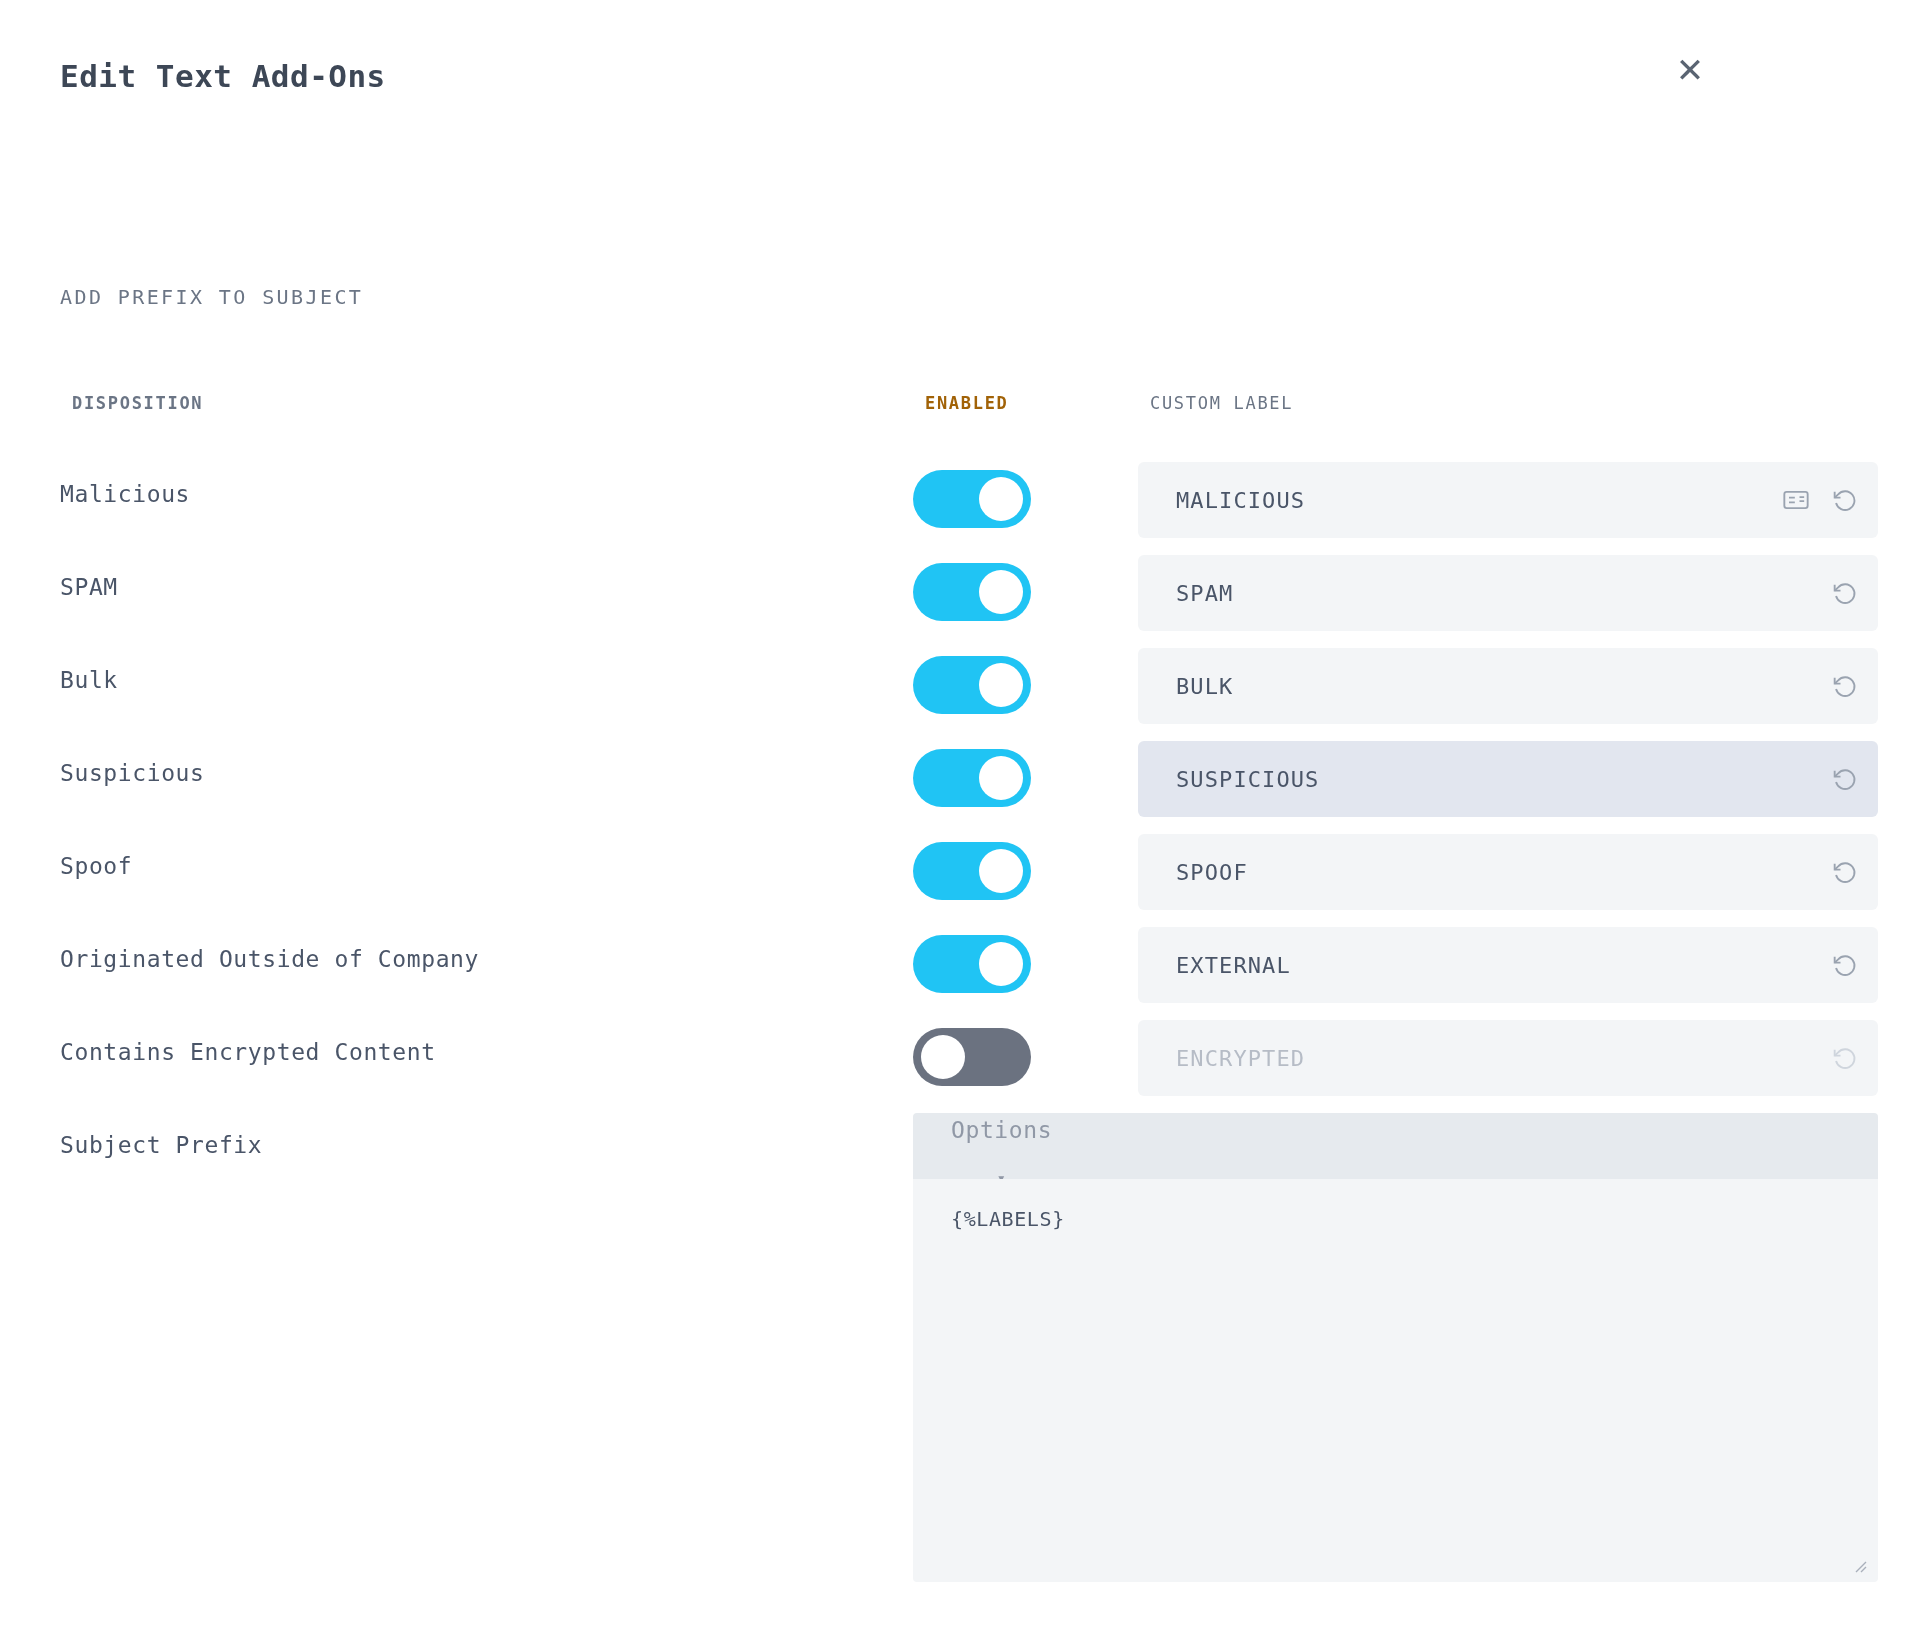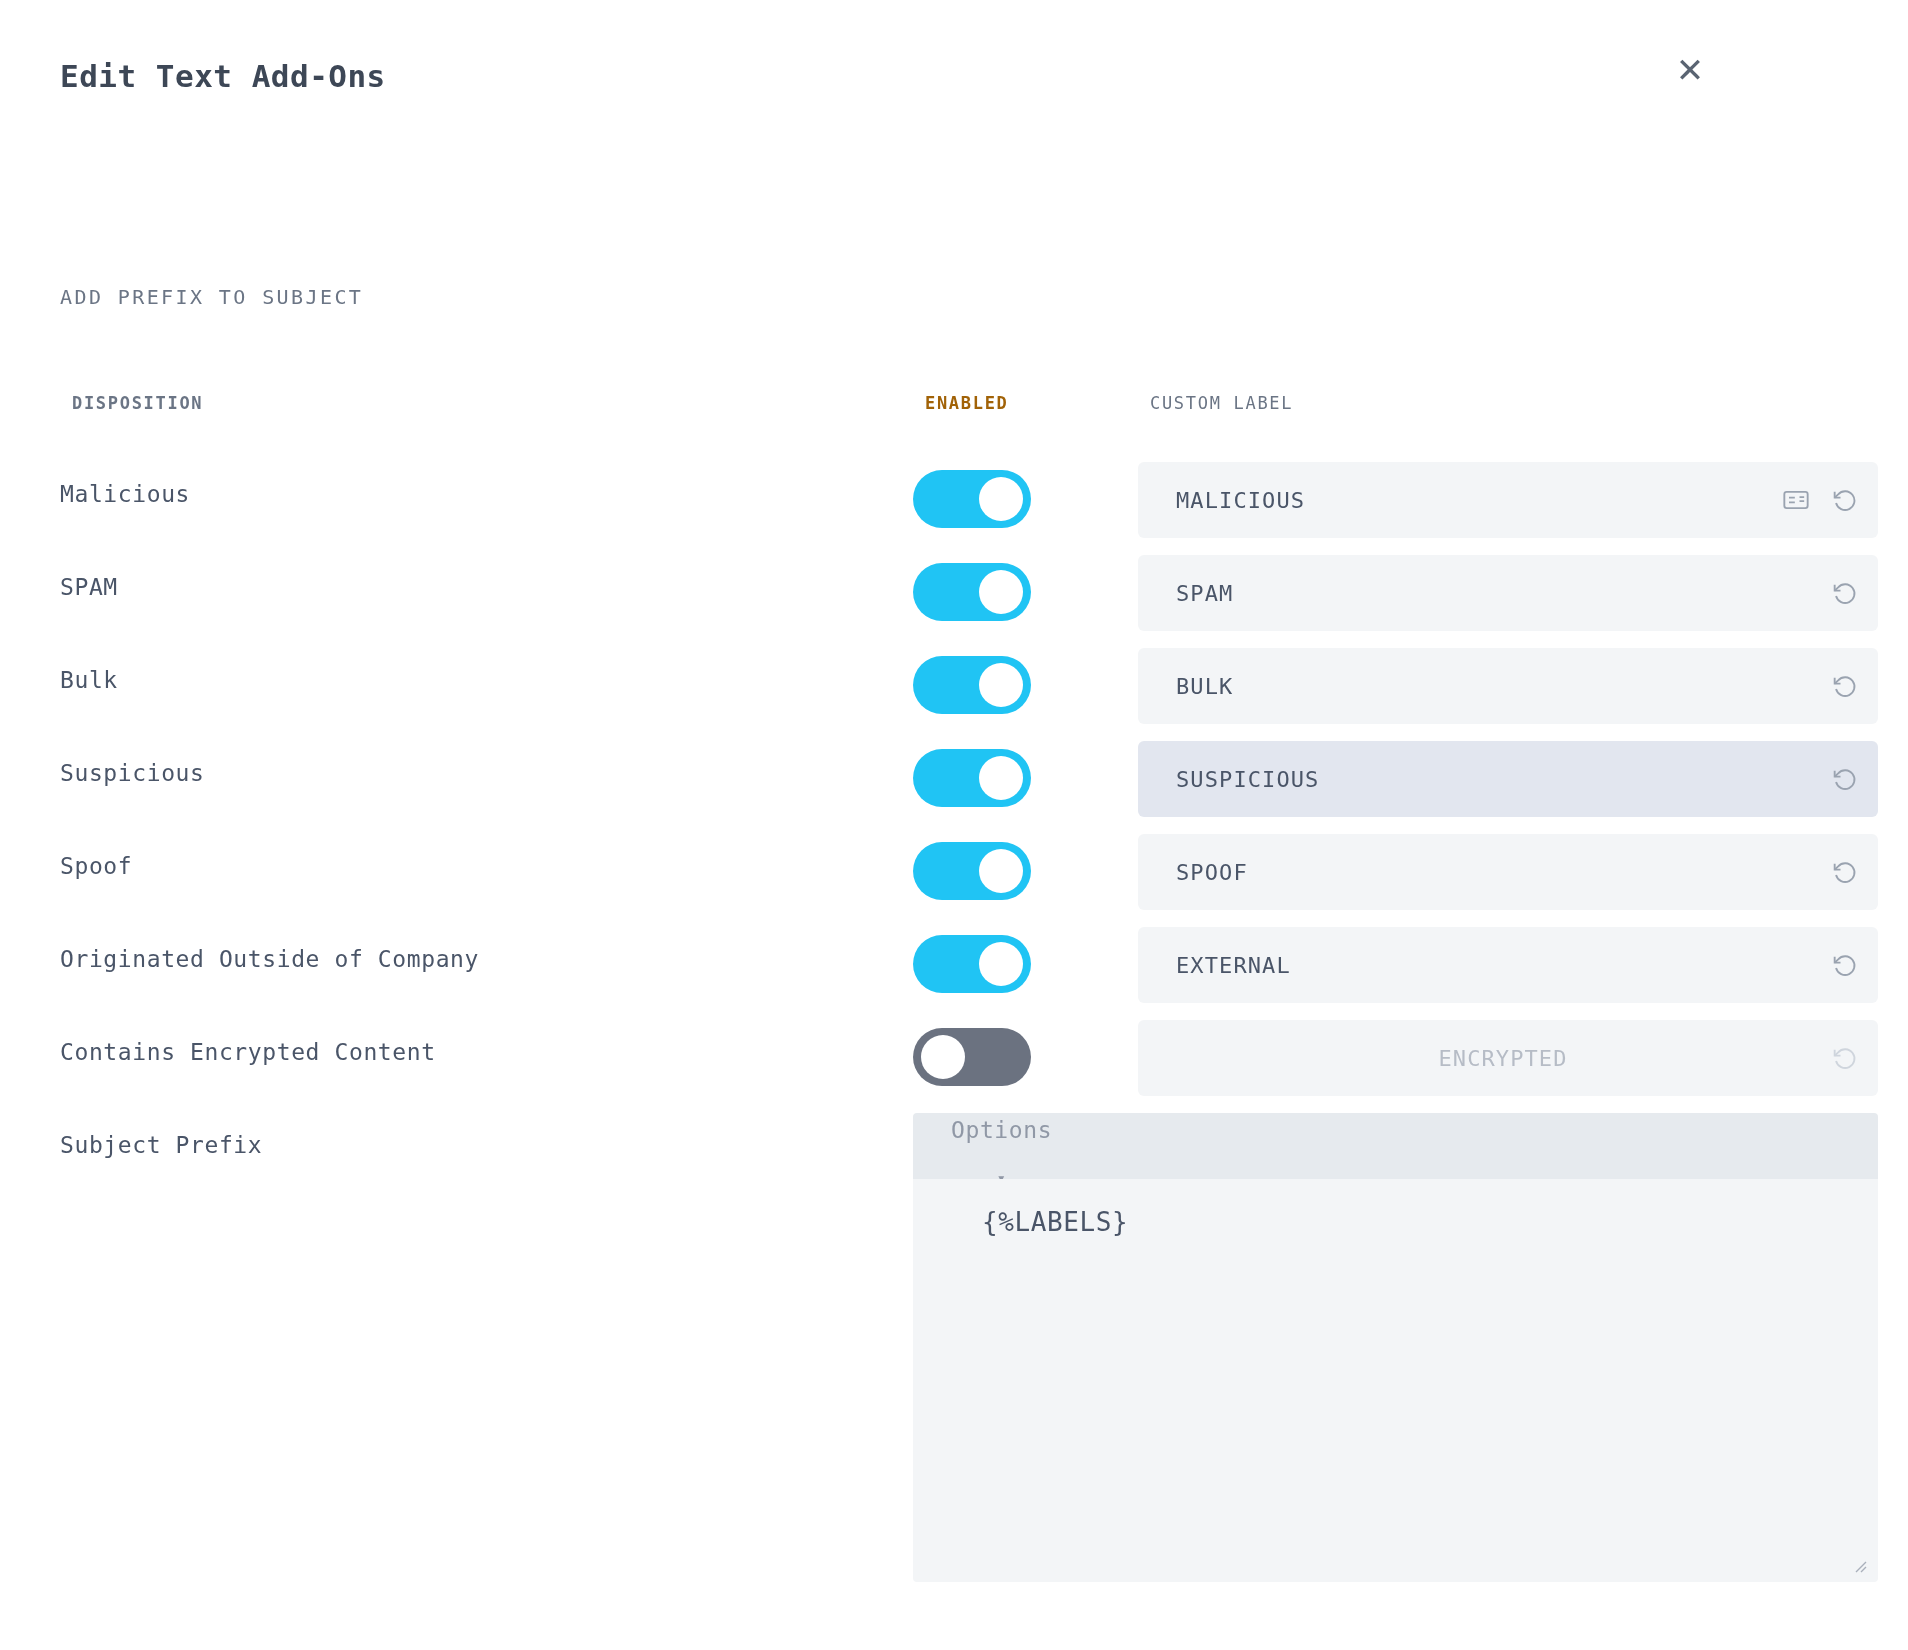--- a/index.html
+++ b/index.html
@@ -147,21 +147,21 @@
   }
   .label-field.focused {
     background: #e2e6ef;
   }
   .label-field .value {
     flex: 1;
     font-size: 22px;
     letter-spacing: 1.1px;
     color: #4a5568;
   }
-  .label-field.disabled .value { color: #b6bcc6; text-align: center; }
+  .label-field.disabled .value { color: #b6bcc6; }
   .field-icons {
     display: flex;
     align-items: center;
     gap: 20px;
   }
   .icon-btn {
     border: none;
     background: transparent;
     padding: 0;
     cursor: pointer;
@@ -212,24 +212,23 @@
     position: absolute;
     left: 913px;
     top: 1179px;
     width: 965px;
     height: 403px;
     background: #f3f5f7;
     border-radius: 0 0 4px 4px;
     padding: 28px 0 0 38px;
   }
   .textarea-box .content {
-    font-size: 26px;
+    font-size: 20px;
     letter-spacing: 0.6px;
     color: #4a5568;
-    margin-left: 31px;
   }
   .resize-handle {
     position: absolute;
     right: 10px;
     bottom: 8px;
     width: 18px;
     height: 18px;
     cursor: nwse-resize;
     color: #a9b0bb;
   }

